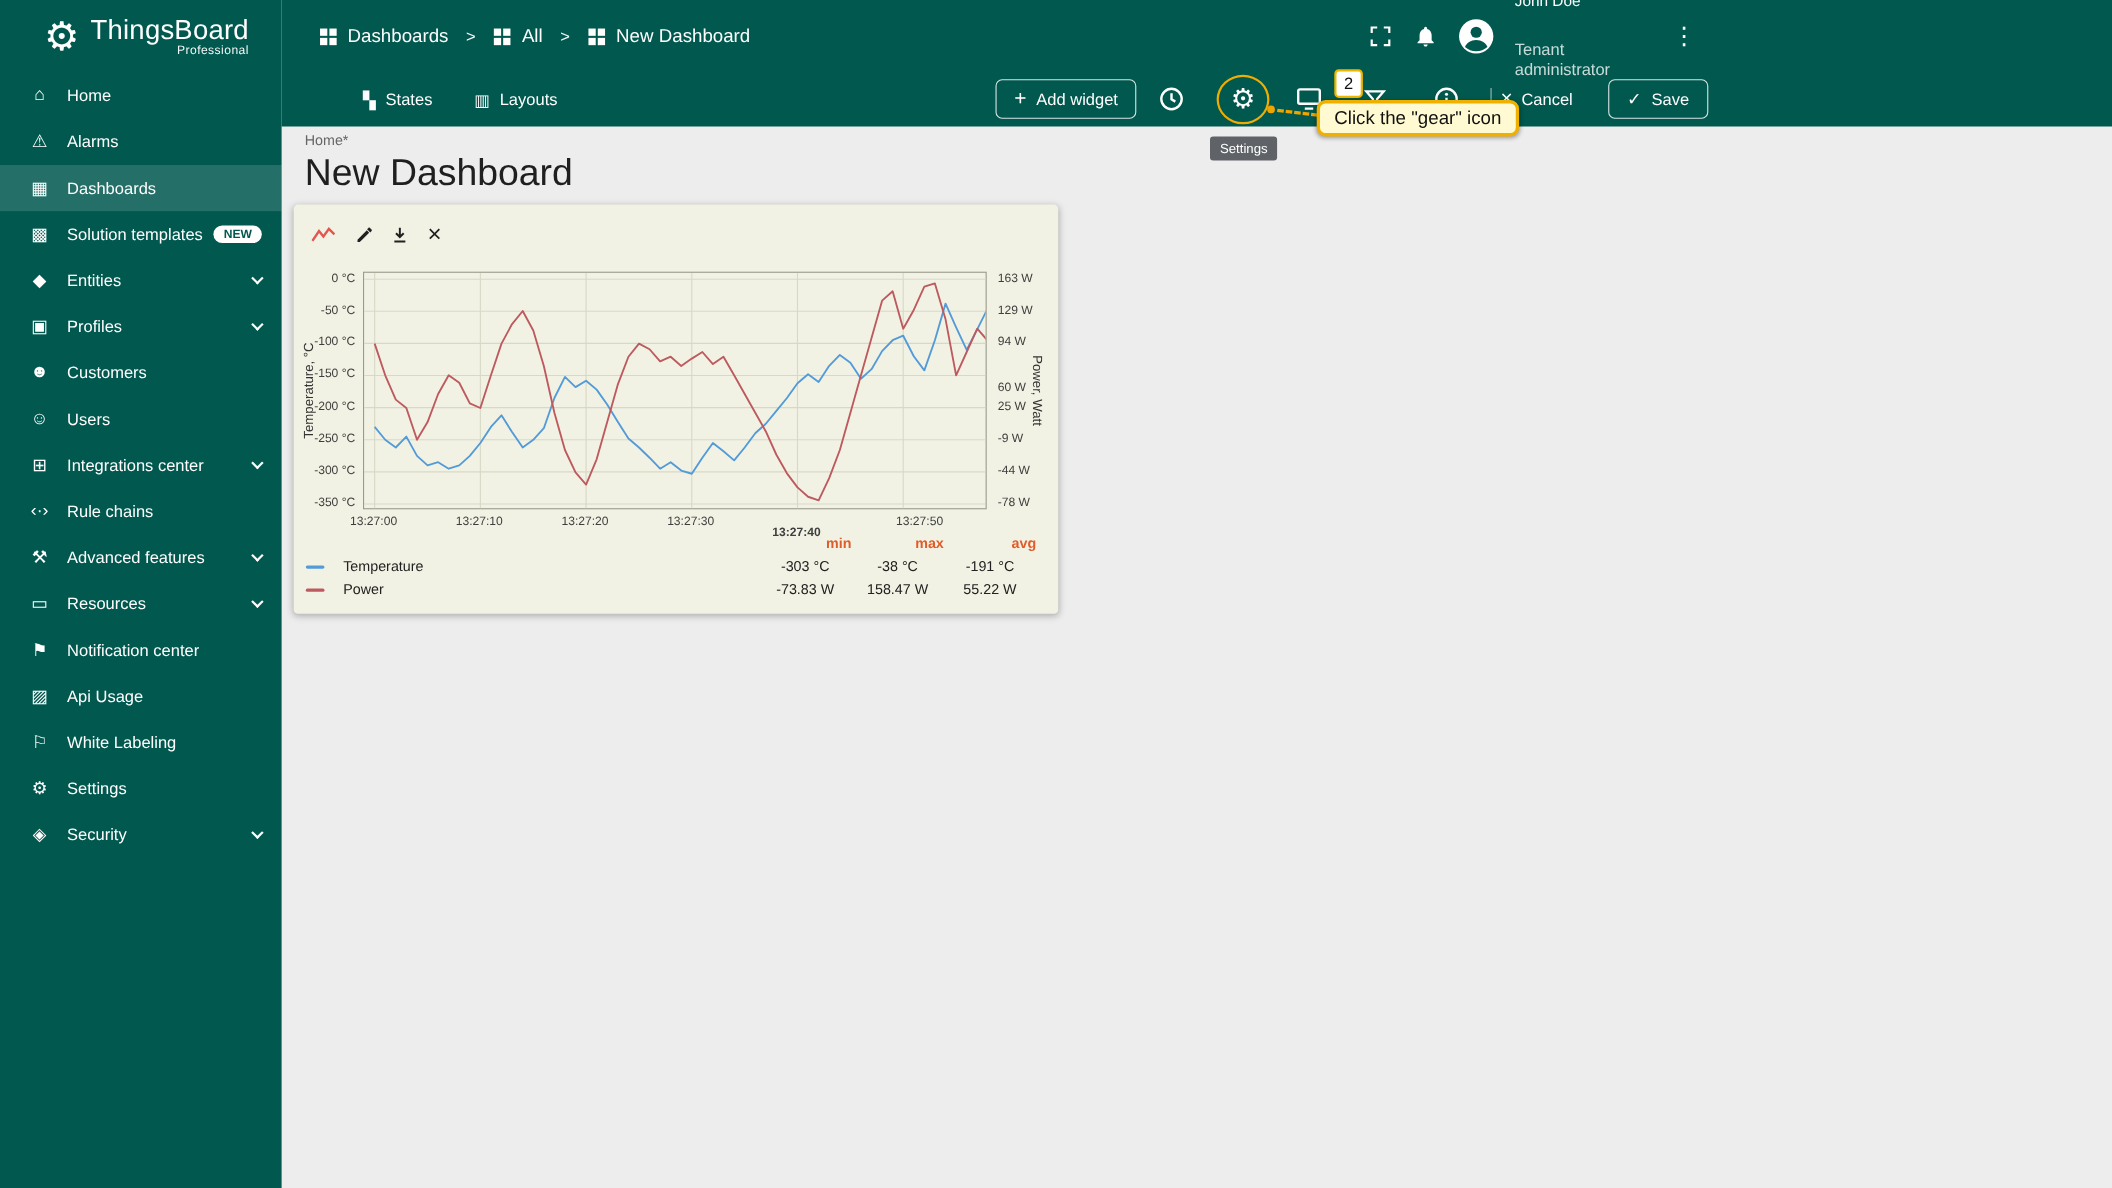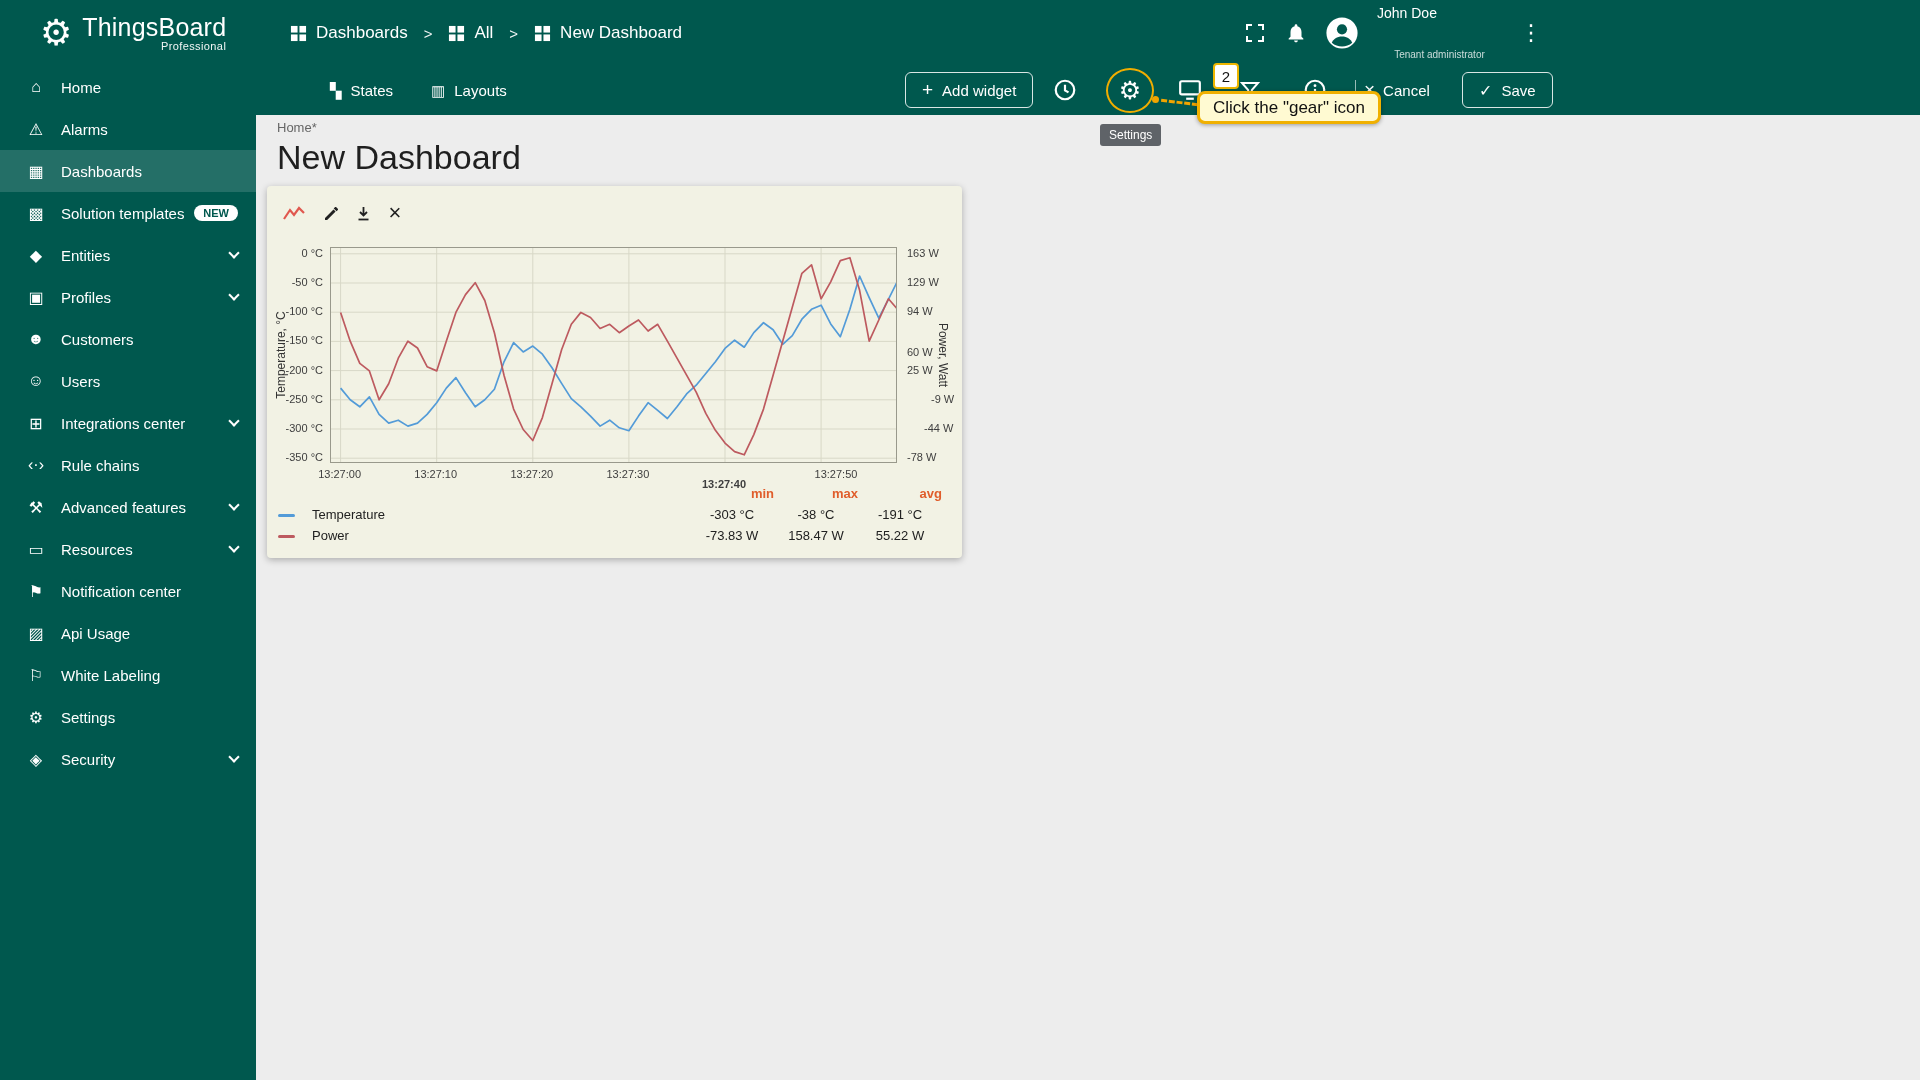--- a/index.html
+++ b/index.html
@@ -29,21 +29,21 @@
   
   .header { position: absolute; left: 256px; top: 0; width: 1664px; height: 115px; background: #00584e; color: #fff; z-index: 4; }
   .h-row1 { position: relative; height: 66px; display: flex; align-items: center; padding-left: 34px; }
   .crumbs { display: flex; align-items: center; font-size: 17px; }
   .crumb-item { display: flex; align-items: center; gap: 9px; cursor: pointer; }
   .crumb-sep { margin: 0 16px; font-size: 15px; opacity: .95; }
   .h-right { position: absolute; left: 987px; top: 0; height: 66px; display: flex; align-items: center; gap: 18px; }
   .icon-btn svg { display: block; }
   .user-block { display: flex; flex-direction: column; line-height: 1.25; width: 125px; text-align: left; gap: 27px; }
   .user-name { font-size: 14px; }
-  .user-role { font-size: 10px; color: rgba(255,255,255,.78); text-align: center; }
+  .user-role { font-size: 15px; color: rgba(255,255,255,.78); }
   .kebab { font-size: 22px; line-height: 1; }
 
   .h-row2 { position: relative; height: 49px; }
   .tabs { position: absolute; left: 74px; top: 0; height: 49px; display: flex; align-items: center; gap: 38px; }
   .tab { display: flex; align-items: center; gap: 9px; font-size: 15px; color: #fff; }
   .tab-ic { font-size: 15px; }
   .btn-outline { position: absolute; top: 6px; height: 36px; padding: 0 16px; border: 1px solid rgba(255,255,255,.85); border-radius: 6px; display: flex; align-items: center; gap: 9px; font-size: 15px; color: #fff; }
   .tb-icon { position: absolute; top: 6px; width: 36px; height: 36px; display: flex; align-items: center; justify-content: center; color: #fff; }
   .gear-glyph { font-size: 25px; line-height: 1; }
   .v-divider { position: absolute; left: 1099px; top: 14px; width: 1px; height: 22px; background: rgba(255,255,255,.6); }
@@ -369,22 +369,22 @@
       <span class="tick-l" style="top: 148.405px;">-150 °C</span>
       <span class="tick-l" style="top: 177.595px;">-200 °C</span>
       <span class="tick-l" style="top: 206.784px;">-250 °C</span>
       <span class="tick-l" style="top: 235.973px;">-300 °C</span>
       <span class="tick-l" style="top: 265.162px;">-350 °C</span>
       <span class="tick-r" style="top: 60.8138px;">163 W</span>
       <span class="tick-r" style="top: 89.6703px;">129 W</span>
       <span class="tick-r" style="top: 119.376px;">94 W</span>
       <span class="tick-r" style="top: 148.232px; margin-top: 12px;">60 W</span>
       <span class="tick-r" style="top: 177.938px;">25 W</span>
-      <span class="tick-r" style="top: 206.794px; margin-left: 24px;">-9 W</span>
-      <span class="tick-r" style="top: 236.499px; margin-left: 17px;">-44 W</span>
+      <span class="tick-r" style="top: 206.794px;">-9 W</span>
+      <span class="tick-r" style="top: 236.499px;">-44 W</span>
       <span class="tick-r" style="top: 265.356px;">-78 W</span>
       <span class="tick-x" style="top: 282px; left: 37.6102px;">13:27:00</span>
       <span class="tick-x" style="top: 282px; left: 133.712px;">13:27:10</span>
       <span class="tick-x" style="top: 282px; left: 229.814px;">13:27:20</span>
       <span class="tick-x" style="top: 282px; left: 325.915px;">13:27:30</span>
       <span class="tick-x" style="top: 292px; left: 422.017px; font-weight: bold;">13:27:40</span>
       <span class="tick-x" style="top: 282px; left: 534px;">13:27:50</span>
     </div>
 </div>
 

